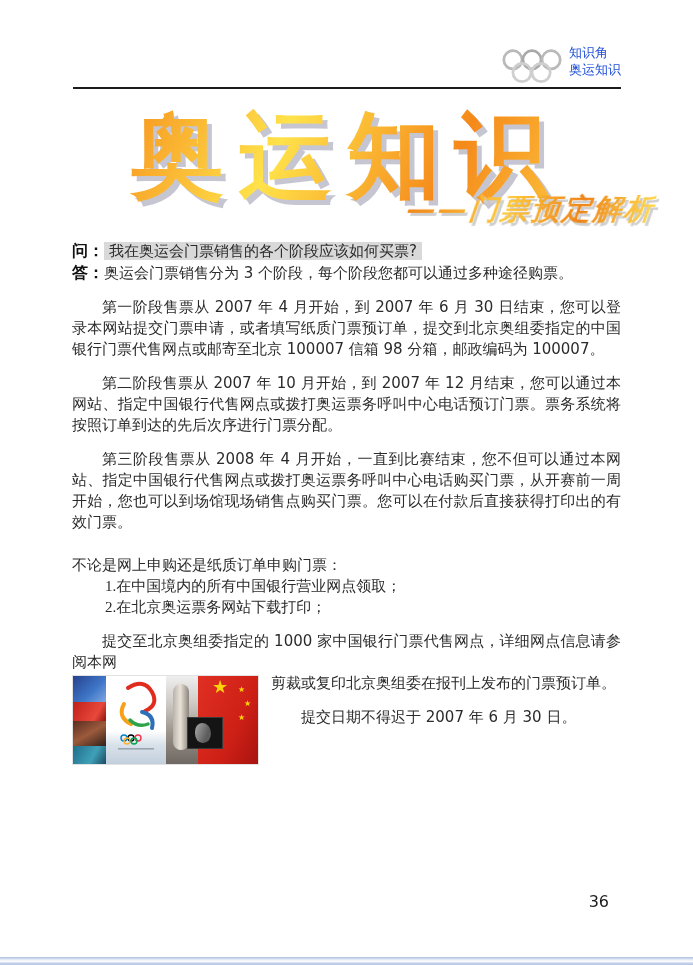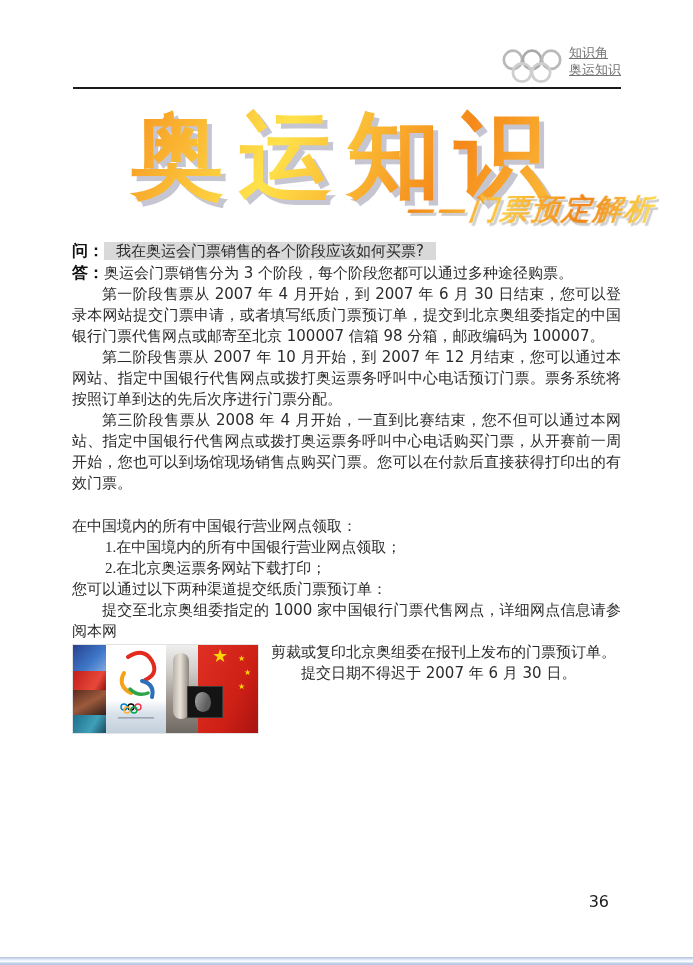--- a/index.html
+++ b/index.html
@@ -3,21 +3,21 @@
 <meta charset="utf-8">
 <style>
   html,body{margin:0;padding:0;background:#fff;}
   .page{
     position:relative;width:693px;height:965px;background:#ffffff;overflow:hidden;
     font-family:"DejaVu Sans",sans-serif;color:#2b2b2b;
   }
   
   .corner-header{position:absolute;top:44px;right:72px;display:flex;align-items:flex-start;gap:6px;}
   .corner-rings{width:62px;height:40px;margin-top:4px;}
-  .corner-labels{display:flex;flex-direction:column;align-items:flex-end;font-size:13px;color:#737373;line-height:17px;text-decoration:underline;}
+  .corner-labels{display:flex;flex-direction:column;align-items:flex-end;font-size:13px;color:#1d4ed8;line-height:17px;}
   .corner-labels .l1{align-self:flex-start;}
   .header-rule{position:absolute;top:87px;left:73px;right:72px;border-top:2px solid #1b1b1b;}
   
   .content{position:absolute;top:96px;left:72px;width:549px;}
   
   .title-area{position:relative;height:142px;margin-bottom:2px;}
   .title-main{
     margin:0;text-align:center;font-size:94px;font-weight:bold;line-height:120px;letter-spacing:14px;
     background:linear-gradient(115deg,#f5881a 5%,#ffe24a 38%,#f5891a 68%,#ffd94a 100%);
     -webkit-background-clip:text;background-clip:text;color:transparent;
@@ -29,23 +29,23 @@
     font-size:29px;font-weight:bold;font-style:italic;letter-spacing:2px;transform:skewX(-6deg);
     background:linear-gradient(100deg,#f0851a 0%,#fdc93e 40%,#ef8418 70%,#ffdf55 100%);
     -webkit-background-clip:text;background-clip:text;color:transparent;
     filter:drop-shadow(3px 3px 0 #cfcfcf);
     white-space:nowrap;
   }
   
   .qa{font-size:15px;line-height:21px;text-align:justify;}
   .q-row{margin:0;}
   .qa .label{font-weight:bold;font-size:16px;color:#111;}
-  .hl{background:#d9d9d9;padding:0 12px;}
+  .hl{background:#d9d9d9;padding:0 5px;}
   .par{margin:0;}
-  .indent{text-indent:2em;}
+  .indent{text-indent:2em;margin-top:13px;}
   .list-item{margin:0 0 0 2.2em;font-family:Liberation Serif, serif;}
   .qa2{margin-top:22px;}
   
   .emblem-float{float:right;width:152px;height:176px;margin:2px 0 2px 10px;}
   .collage-float{float:left;width:185px;height:88px;margin:2px 12px 2px 0;position:relative;overflow:hidden;border:1px solid #e2e2e2;}
   .clearfix::after{content:"";display:block;clear:both;}
   
   .col-strip{position:absolute;left:0;top:0;width:33px;height:88px;}
   .col-strip .ph1{position:absolute;left:0;top:0;width:33px;height:26px;background:linear-gradient(135deg,#27418f,#3f77c8 60%,#7fa8e0);}
   .col-strip .ph2{position:absolute;left:0;top:26px;width:33px;height:19px;background:linear-gradient(120deg,#c01f1a,#e8483a 70%,#8f1410);}
@@ -97,24 +97,23 @@
       <p class="q-row"><span class="label">问：</span><span class="hl">我在奥运会门票销售的各个阶段应该如何买票?</span></p>
       <p class="par"><span class="label">答：</span><span>奥运会门票销售分为 3 个阶段，每个阶段您都可以通过多种途径购票。</span></p>
       <p class="par indent">第一阶段售票从 2007 年 4 月开始，到 2007 年 6 月 30 日结束，您可以登录本网站提交门票申请，或者填写纸质门票预订单，提交到北京奥组委指定的中国银行门票代售网点或邮寄至北京 100007 信箱 98 分箱，邮政编码为 100007。</p>
 
 
       <p class="par indent">第二阶段售票从 2007 年 10 月开始，到 2007 年 12 月结束，您可以通过本网站、指定中国银行代售网点或拨打奥运票务呼叫中心电话预订门票。票务系统将按照订单到达的先后次序进行门票分配。</p>
       <p class="par indent clearfix">第三阶段售票从 2008 年 4 月开始，一直到比赛结束，您不但可以通过本网站、指定中国银行代售网点或拨打奥运票务呼叫中心电话购买门票，从开赛前一周开始，您也可以到场馆现场销售点购买门票。您可以在付款后直接获得打印出的有效门票。</p>
     </div>
 
     <div class="qa qa2">
-      <p class="par">在中国境内的所有中国银行营业网点领取：</p>
+      <p class="par">不论是网上申购还是纸质订单申购门票：</p>
       <p class="par list-item">1.在中国境内的所有中国银行营业网点领取；</p>
       <p class="par list-item">2.在北京奥运票务网站下载打印；</p>
-      <p class="par">您可以通过以下两种渠道提交纸质门票预订单：</p>
       <p class="par indent">提交至北京奥组委指定的 1000 家中国银行门票代售网点，详细网点信息请参阅本网</p>
 
       <div class="wrap-region clearfix">
 
         <div class="collage-float">
           <div class="col-strip">
             <div class="ph1"></div>
             <div class="ph2"></div>
             <div class="ph3"></div>
             <div class="ph4"></div>

